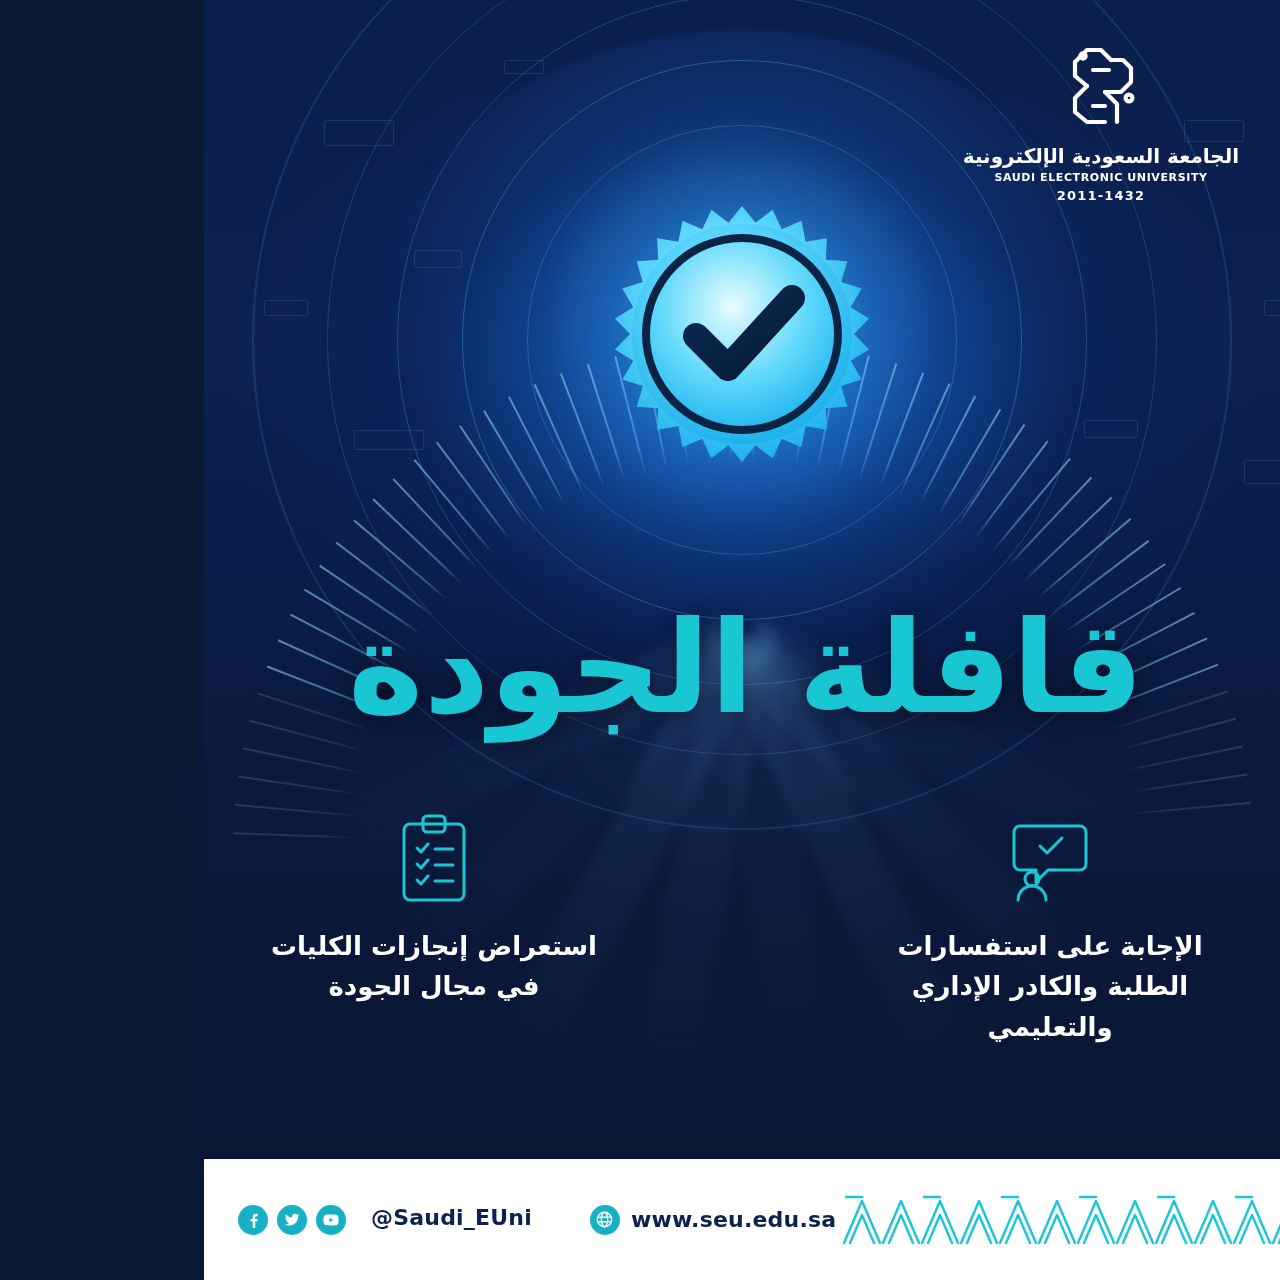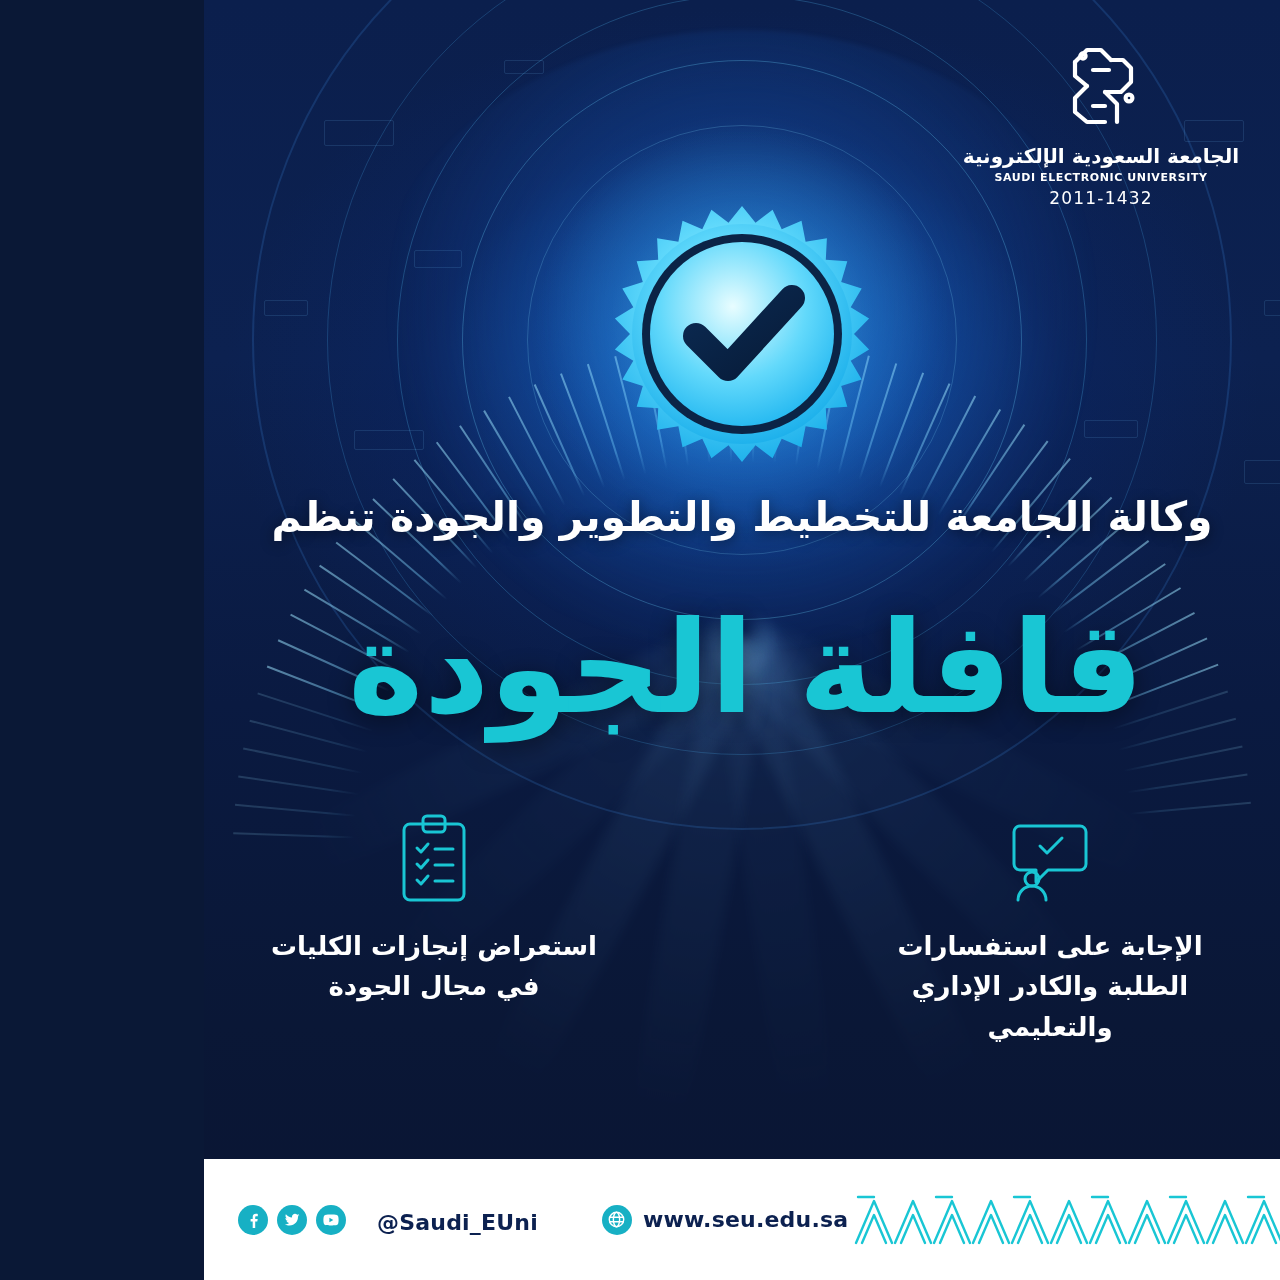--- a/index.html
+++ b/index.html
@@ -55,21 +55,21 @@
     filter: blur(2px);
   }
   .chips { position: absolute; inset: 0; opacity: .5; }
   .chip { position: absolute; border: 1px solid rgba(120,200,255,0.28); border-radius: 2px; }
 
   
   .logo { position: absolute; top: 36px; right: 34px; width: 290px; text-align: center; }
   .logo .mark { display: block; margin: 0 auto; }
   .logo .ar { color: #ffffff; font-size: 20px; font-weight: bold; margin-top: 8px; letter-spacing: .2px; }
   .logo .en { color: #ffffff; font-size: 11px; font-weight: bold; letter-spacing: .6px; margin-top: 3px; }
-  .logo .yr { color: #ffffff; font-size: 17px; font-weight: normal; letter-spacing: 1.2px; margin-top: 4px; }
+  .logo .yr { color: #ffffff; font-size: 13px; font-weight: bold; letter-spacing: 1.2px; margin-top: 4px; }
 
   
   .badge-wrap { position: absolute; left: 50%; top: 334px; transform: translate(-50%,-50%); width: 300px; height: 300px; }
   .badge-glow {
     position: absolute; left: 50%; top: 50%; transform: translate(-50%,-50%);
     width: 420px; height: 420px; border-radius: 50%;
     background: radial-gradient(circle, rgba(90,215,255,0.40) 0%, rgba(40,150,240,0.18) 45%, rgba(20,70,160,0) 70%);
   }
 
   
@@ -98,21 +98,21 @@
   }
 
   
   .footer {
     position: absolute; left: 0; right: 0; bottom: 0; height: 121px;
     background: #ffffff;
     display: flex; align-items: center; justify-content: space-between;
     padding: 0 34px 0 34px;
     direction: ltr;
   }
-  .footer-left { display: flex; align-items: flex-end; gap: 18px; }
+  .footer-left { display: flex; align-items: flex-start; gap: 12px; }
   .social { display: flex; align-items: center; gap: 9px; }
   .sbtn { width: 30px; height: 30px; border-radius: 50%; background: #17b0c4; display: flex; align-items: center; justify-content: center; color: #fff; }
   .handle { color: #0c2150; font-size: 22px; font-weight: bold; margin-left: 13px; letter-spacing: .2px; }
   .site { display: flex; align-items: center; gap: 11px; margin-left: 46px; }
   .site .wtxt { color: #0c2150; font-size: 22px; font-weight: bold; letter-spacing: .2px; }
   .footer-pattern { display: flex; align-items: center; }
 </style>
 </head>
 <body>
 
@@ -249,21 +249,20 @@
       <g id="scallop" fill="url(#bg1)">
           <polygon points="150.0,22.0 163.5,38.8 180.6,25.7 189.7,45.3 209.5,36.7 213.6,57.8 234.9,54.2 233.8,75.7 255.3,77.3 249.2,98.0 269.7,104.6 258.7,123.2 277.1,134.6 262.0,150.0 277.1,165.4 258.7,176.8 269.7,195.4 249.2,202.0 255.3,222.7 233.8,224.3 234.9,245.8 213.6,242.2 209.5,263.3 189.7,254.7 180.6,274.3 163.5,261.2 150.0,278.0 136.5,261.2 119.4,274.3 110.3,254.7 90.5,263.3 86.4,242.2 65.1,245.8 66.2,224.3 44.7,222.7 50.8,202.0 30.3,195.4 41.3,176.8 22.9,165.4 38.0,150.0 22.9,134.6 41.3,123.2 30.3,104.6 50.8,98.0 44.7,77.3 66.2,75.7 65.1,54.2 86.4,57.8 90.5,36.7 110.3,45.3 119.4,25.7 136.5,38.8"></polygon>
         </g>
       <circle cx="150" cy="150" r="110" fill="url(#bg1)"></circle>
       <circle cx="150" cy="150" r="100" fill="#0b2446"></circle>
       <circle cx="150" cy="150" r="92" fill="url(#bg2)"></circle>
       <path d="M104 152 L136 184 L200 114" stroke="url(#ck)" stroke-width="26" stroke-linecap="round" stroke-linejoin="round" fill="none"></path>
     </svg>
   </div>
 
-  <div class="subtitle">وكالة الجامعة للتخطيط والتطوير والجودة تنظم</div>
   <div class="title">قافلة الجودة</div>
 
   <div class="features">
 
 
     <div class="feature">
       <div class="ficon">
         <svg width="96" height="88" viewBox="0 0 96 88" fill="none" stroke="#19c6d4" stroke-width="3" stroke-linecap="round" stroke-linejoin="round">
           <path d="M18 10 H78 a6 6 0 0 1 6 6 V48 a6 6 0 0 1 -6 6 H46 L34 66 V54 H18 a6 6 0 0 1 -6 -6 V16 a6 6 0 0 1 6 -6 Z"></path>
           <path d="M38 30 L45 37 L60 22"></path>

